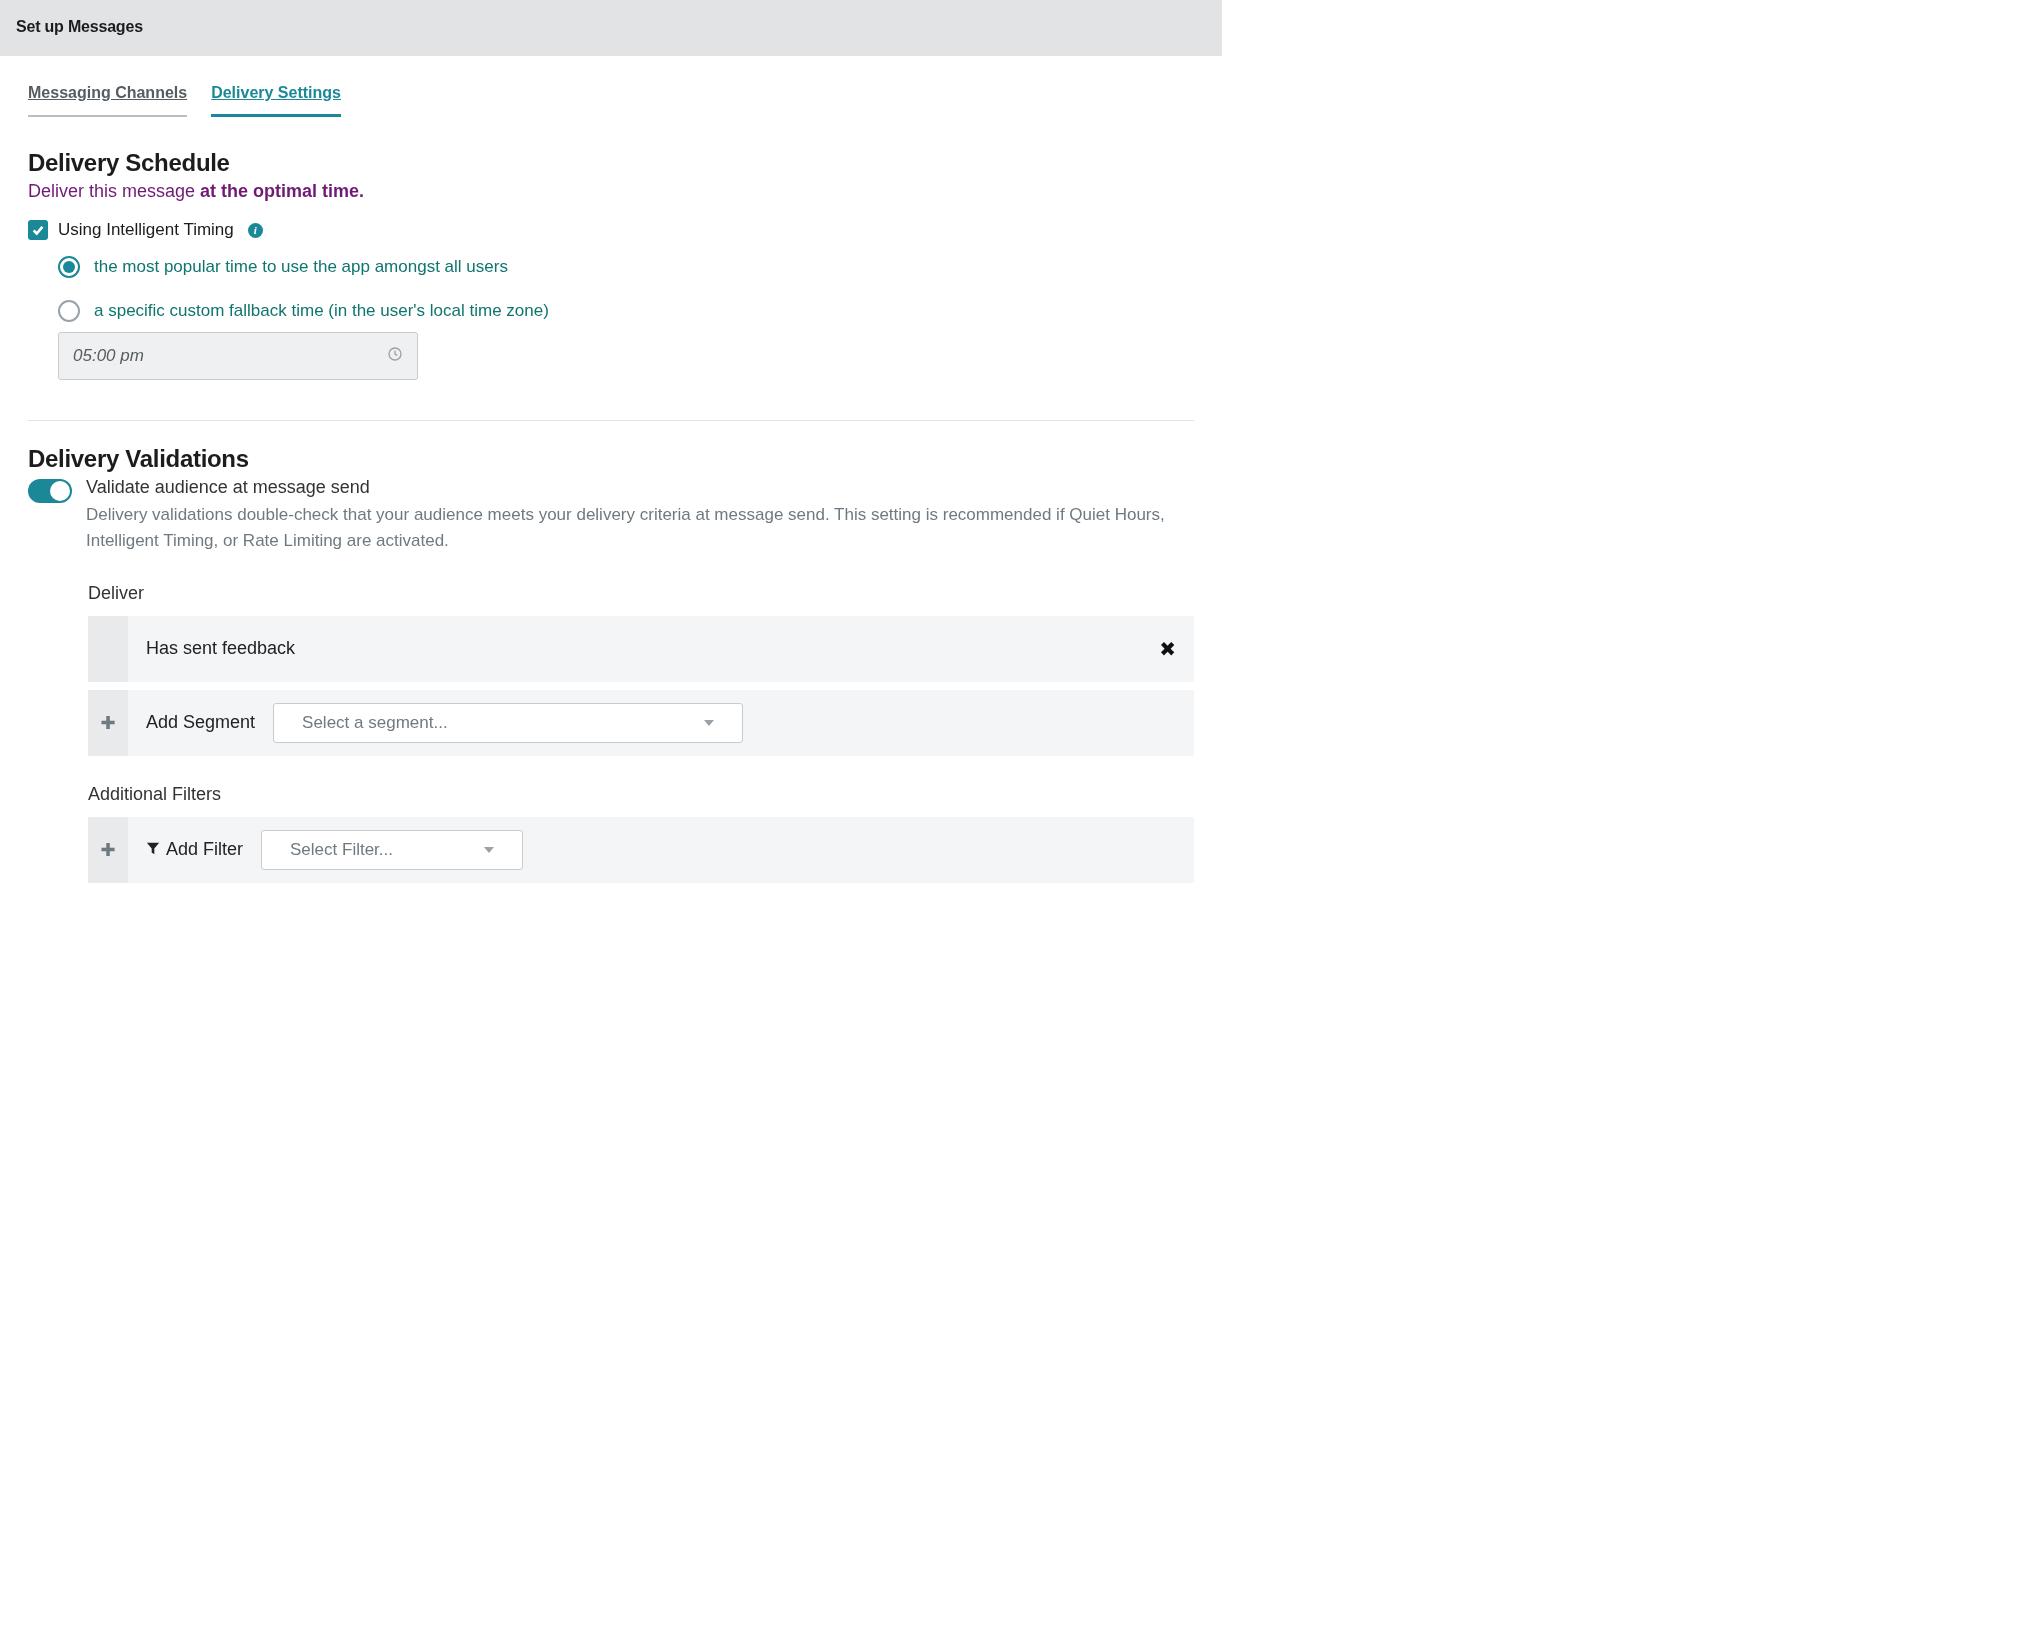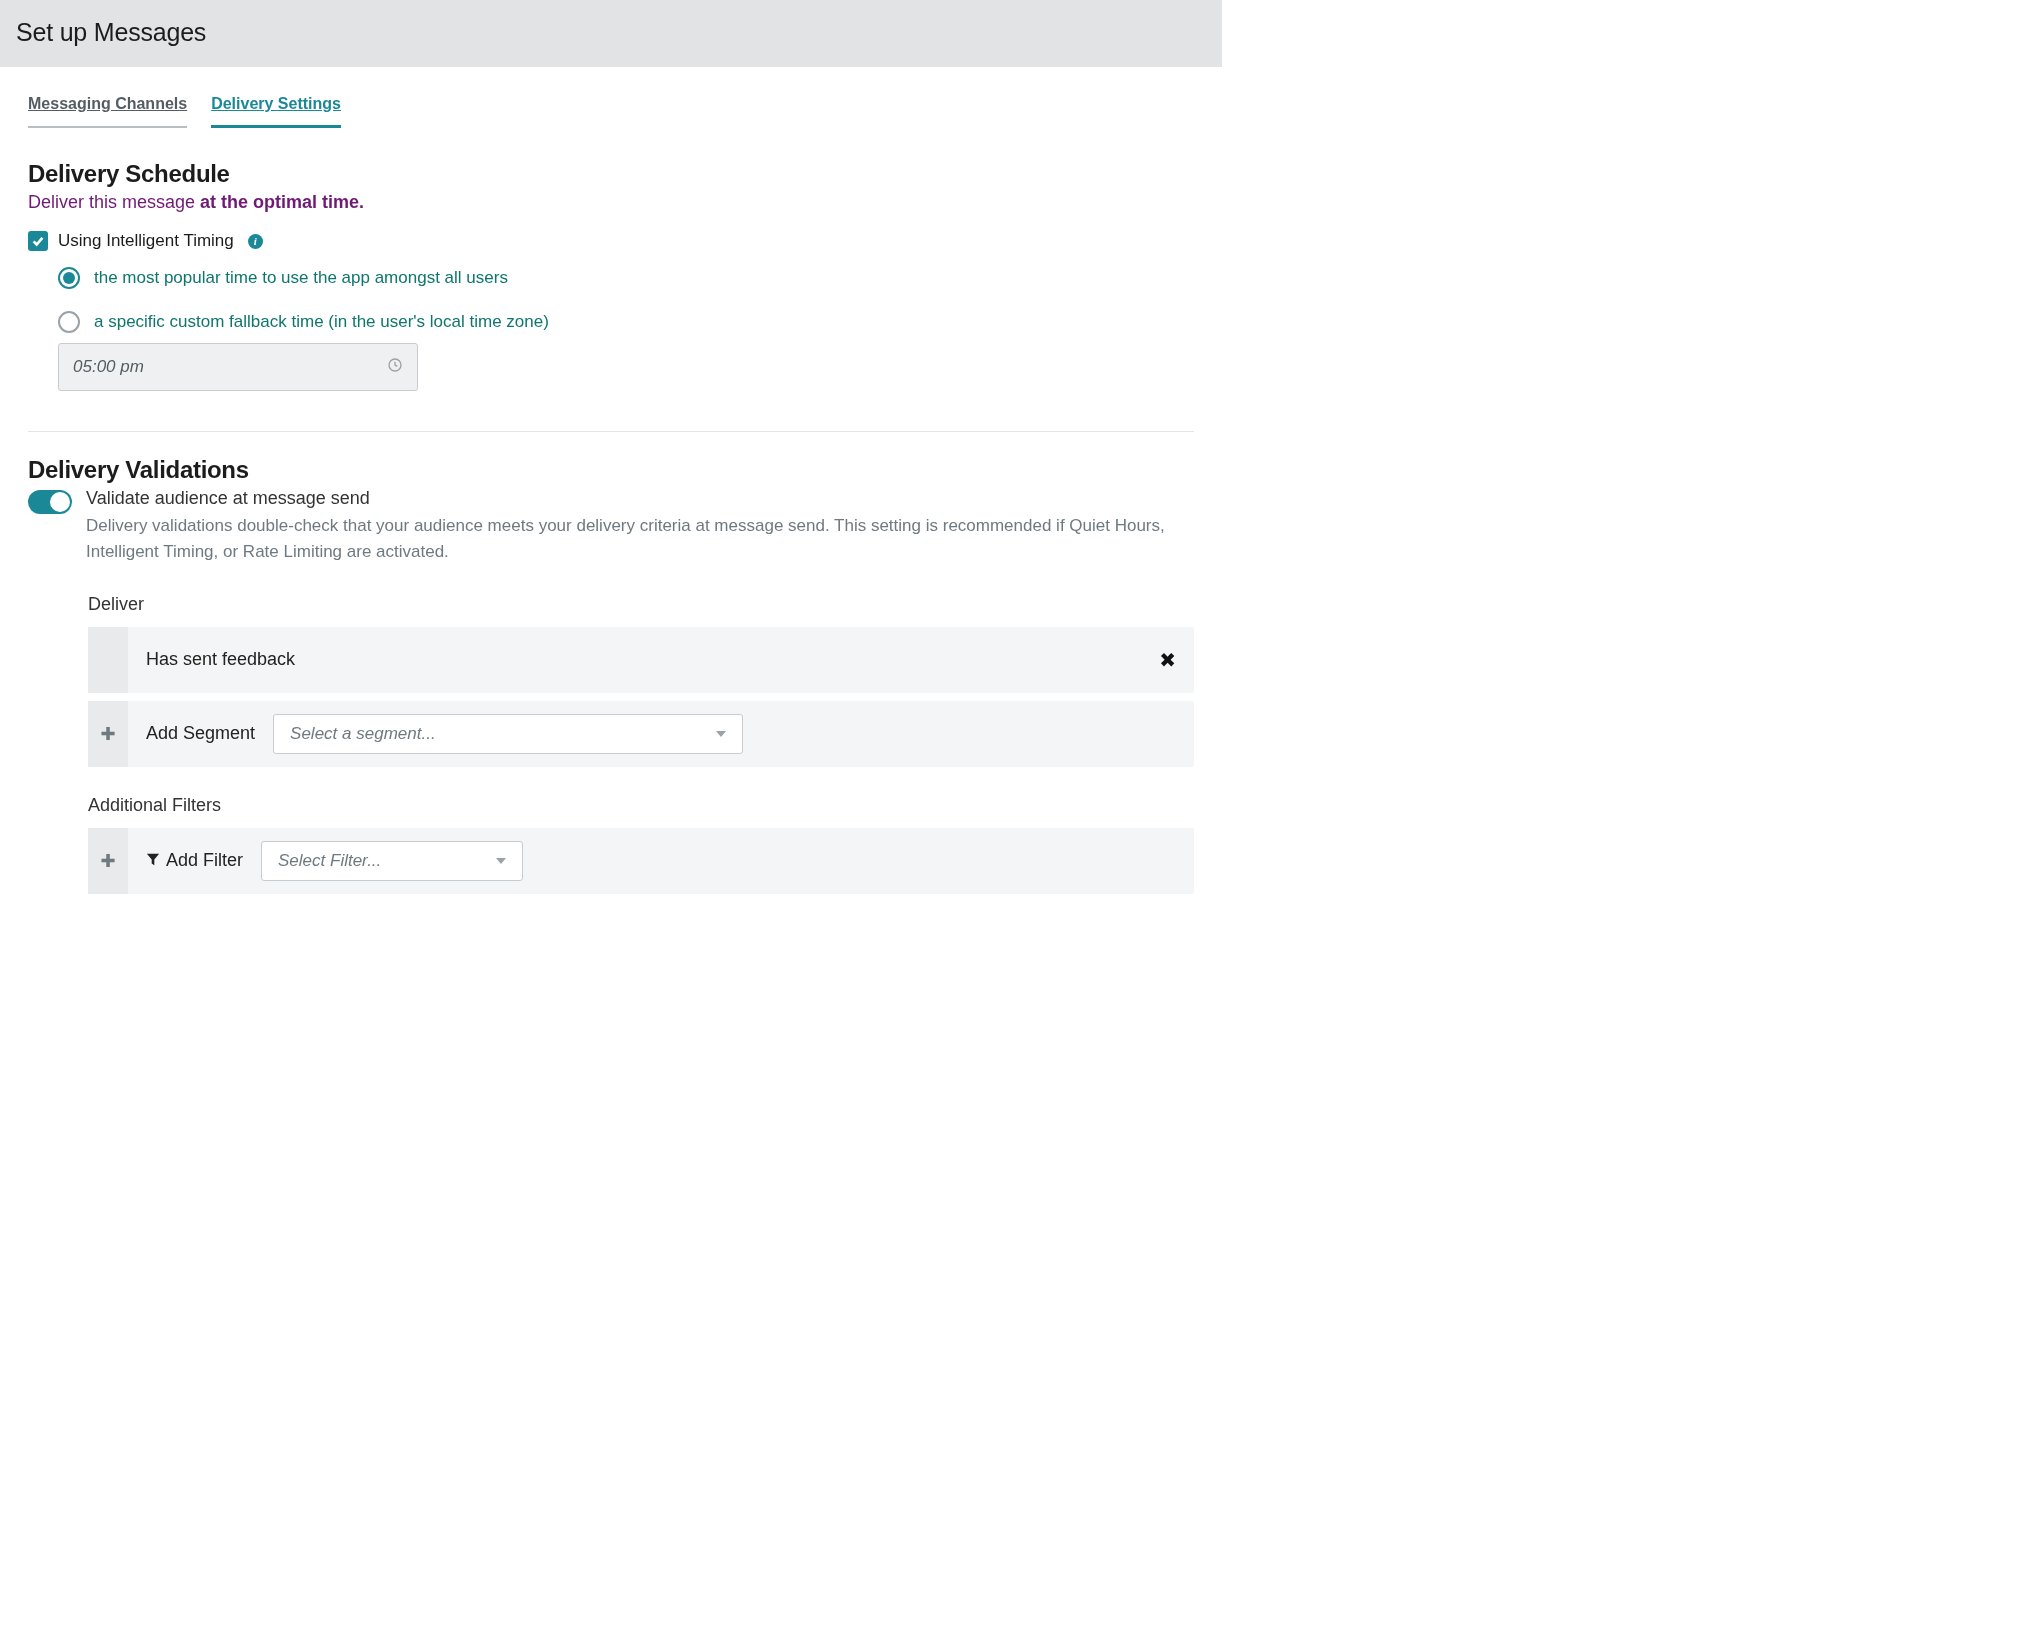--- a/index.html
+++ b/index.html
@@ -26,22 +26,22 @@
     background:#fff;
   }
   .page{width:1222px;}
 
   
   .header-bar{
     background:var(--header-bg);
     padding:18px 16px 20px 16px;
   }
   .header-title{
-    font-size:25px;
-    font-weight:400;
+    font-size:16px;
+    font-weight:700;
     letter-spacing:-0.2px;
   }
 
   .content{padding:0 28px 0 28px;}
 
   
   .tabs{
     display:flex;
     gap:24px;
     padding-top:28px;
@@ -149,22 +149,22 @@
   }
   .seg-body .label{font-weight:500;}
   .seg-close{
     padding:0 18px;display:flex;align-items:center;cursor:pointer;
     font-size:20px;color:#111;
   }
 
   
   .select{
     height:40px;border:1px solid var(--gray-300);background:#fff;border-radius:3px;
-    display:flex;align-items:center;padding:0 16px;color:var(--gray-500);
-    font-style:italic;font-size:17px;justify-content:space-between;cursor:pointer;
+    display:flex;align-items:center;padding:0 28px;color:var(--gray-500);
+    font-size:17px;justify-content:space-between;cursor:pointer;
   }
   .select.wide{width:470px;}
   .select.narrow{width:262px;}
   .caret{
     width:0;height:0;border-left:5px solid transparent;border-right:5px solid transparent;
     border-top:6px solid var(--gray-400);
   }
 
   .filter-icon svg{width:14px;height:14px;fill:#222;}
   .add-filter-label{display:flex;align-items:center;gap:6px;font-weight:500;}

